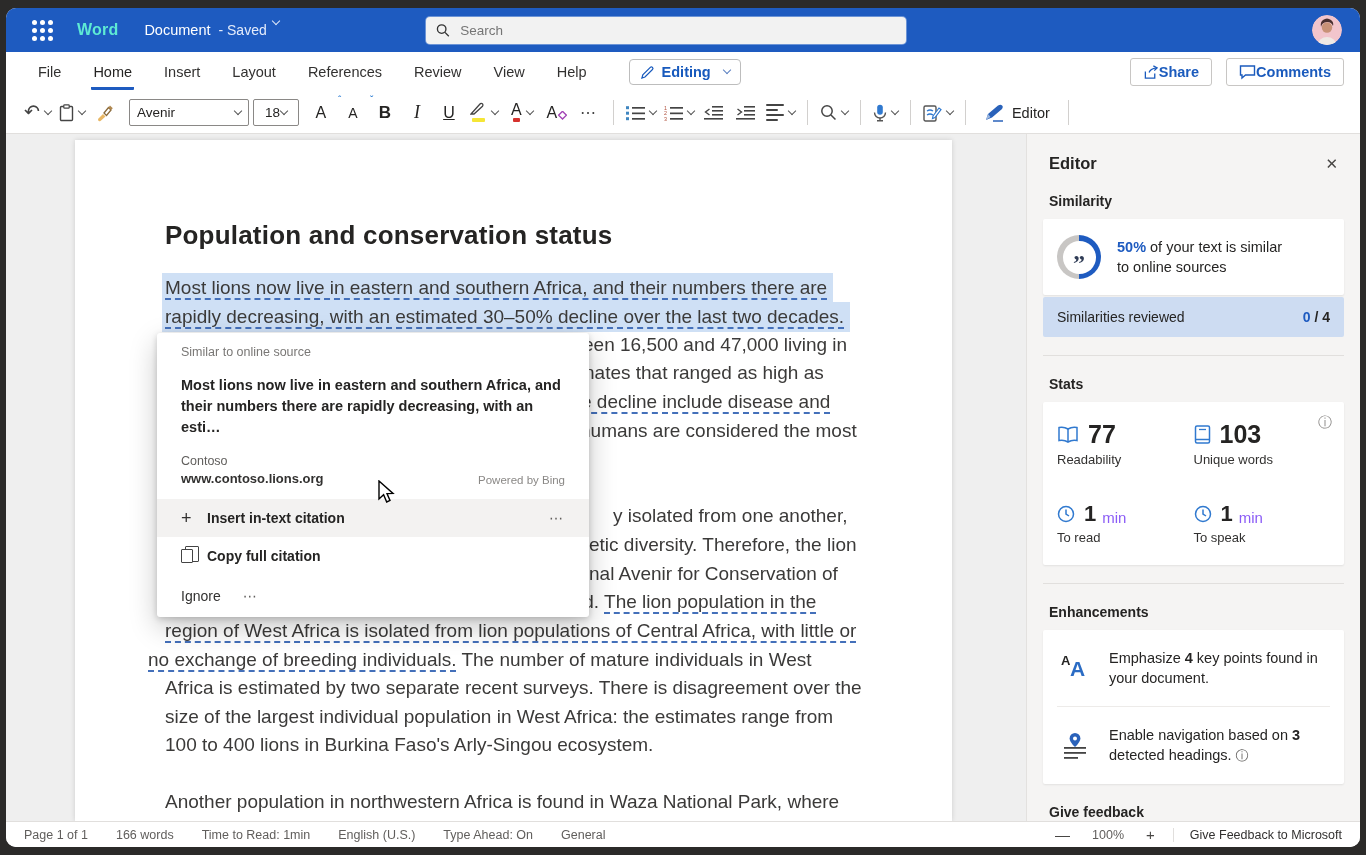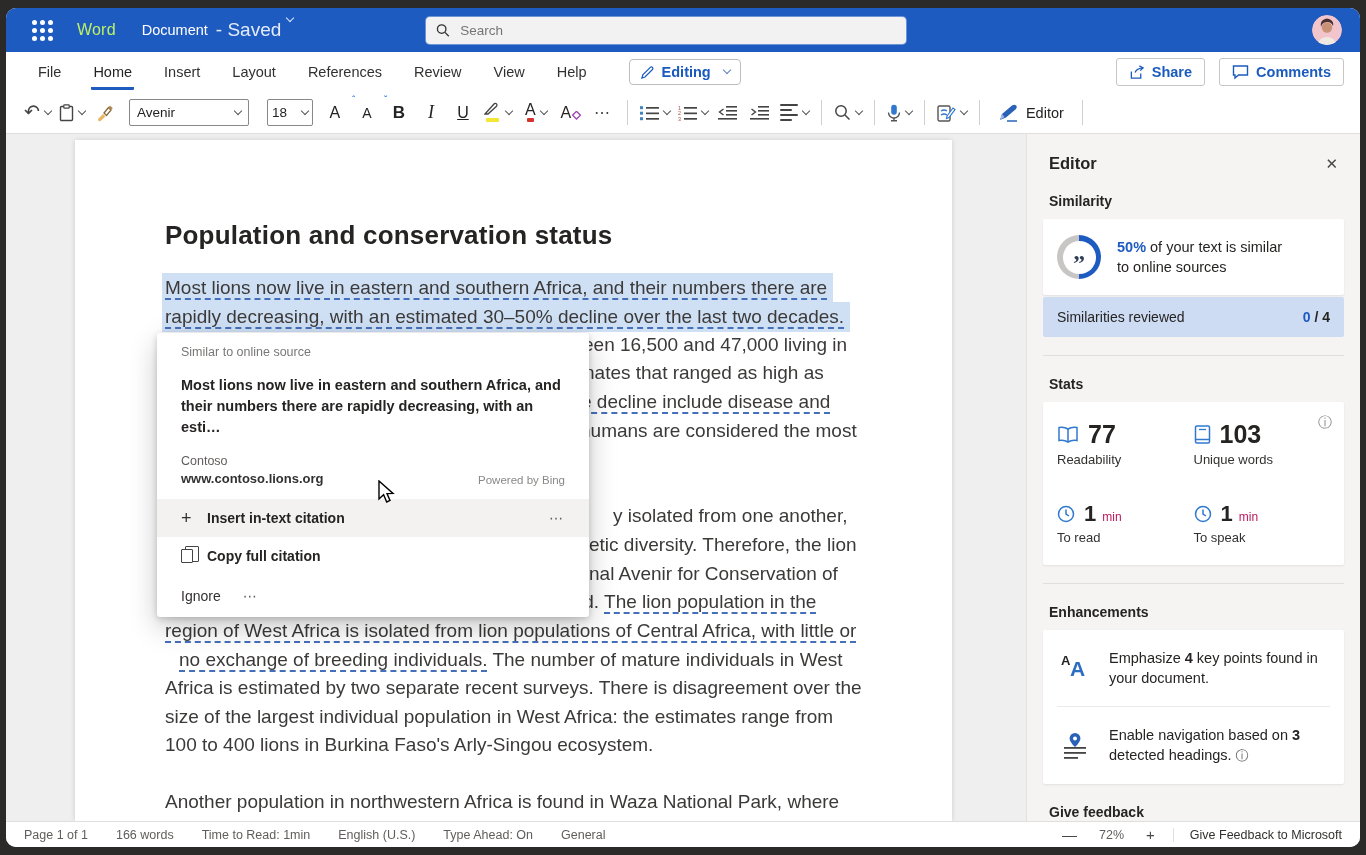--- a/index.html
+++ b/index.html
@@ -4,46 +4,46 @@
 <style>
   * { margin:0; padding:0; box-sizing:border-box; }
   html,body { width:1366px; height:855px; }
   body { background:#2b2a29; font-family:"Liberation Sans", sans-serif; overflow:hidden; }
   .window { position:absolute; left:6px; top:8px; right:6px; bottom:8px; border-radius:10px; overflow:hidden; background:#fff; display:flex; flex-direction:column; }
 
   
   .titlebar { height:44px; background:#1e5bc0; display:flex; align-items:center; padding:0 16px; position:relative; flex:0 0 auto; }
   .waffle { display:grid; grid-template-columns:repeat(3,5px); grid-gap:3px; margin:0 10px 0 10px; cursor:pointer; }
   .waffle i { width:5px; height:5px; border-radius:50%; background:#fff; }
-  .app-name { color:#bef264; font-weight:400; font-size:16px; margin-left:14px; letter-spacing:.2px; }
+  .app-name { color:#5eead4; font-weight:700; font-size:16px; margin-left:14px; letter-spacing:.2px; }
   .doc-name { color:#fff; font-size:14.5px; margin-left:26px; }
-  .save-status { color:#e4ecfb; font-size:19px; margin-left:8px; display:flex; }
+  .save-status { color:#e4ecfb; font-size:14px; margin-left:8px; display:flex; }
   .chev { width:6px; height:6px; border-right:1.5px solid #555; border-bottom:1.5px solid #555; transform:rotate(45deg); display:inline-block; margin-left:6px; margin-top:-4px; }
   .chev.white { border-color:#dfe8f8; }
   .searchbox { position:absolute; left:420px; top:9px; width:480px; height:27px; background:#f2f2f2; border-radius:4px; display:flex; align-items:center; padding:0 10px; box-shadow:0 0 0 1px rgba(255,255,255,.35); }
   .searchbox svg { margin-right:10px; }
   .searchbox input { border:none; outline:none; background:transparent; font-size:13.5px; color:#333; width:100%; font-family:"Liberation Sans",sans-serif; }
   .avatar { position:absolute; right:18px; top:7px; width:30px; height:30px; border-radius:50%; overflow:hidden; cursor:pointer; }
 
   
   .tabsrow { height:40px; background:#fff; display:flex; align-items:center; padding:0 16px; flex:0 0 auto; }
   .tab { font-size:14.5px; color:#323130; padding:10px 2px 7px; margin:0 14px; cursor:pointer; border-bottom:3px solid transparent; }
   .tab.active { font-weight:400; color:#252423; border-bottom:3px solid #1e5bc0; border-radius:1px; }
   .editing-btn { margin-left:26px; border:1px solid #bdbdbd; border-radius:4px; padding:4px 10px; display:flex; align-items:center; gap:7px; color:#185abd; font-size:14.5px; font-weight:600; cursor:pointer; background:#fff; }
   .spacer { flex:1; }
-  .pill-btn { border:1px solid #c8c6c4; border-radius:3px; background:#fff; color:#1b5bbd; font-size:14.5px; font-weight:600; display:flex; align-items:center; gap:7px; padding:5px 12px; margin-left:14px; cursor:pointer; }
+  .pill-btn { border:1px solid #c8c6c4; border-radius:3px; background:#fff; color:#1b5bbd; font-size:14.5px; font-weight:600; display:flex; align-items:center; padding:5px 12px; margin-left:14px; cursor:pointer; }
 
   
   .toolbar { height:42px; background:#fff; border-bottom:1px solid #e1dfdd; display:flex; align-items:center; padding:0 14px; flex:0 0 auto; }
   .tbtn { display:flex; align-items:center; justify-content:center; min-width:24px; height:30px; margin:0 4px; cursor:pointer; color:#444; font-size:16px; position:relative; }
   .tbtn .chev { margin-left:5px; }
   .tb-divider { width:1px; height:25px; background:#d2d0ce; margin:0 8px; }
   .font-select { width:120px; height:27px; border:1px solid #8a8886; border-radius:2px; display:flex; align-items:center; padding:0 7px; font-size:13.5px; color:#252423; margin:0 2px 0 8px; cursor:pointer; }
   .font-select .chev { margin-left:auto; }
-  .size-select { width:46px; height:27px; border:1px solid #8a8886; border-radius:2px; display:flex; align-items:center; padding:0 4px; font-size:13.5px; color:#252423; margin:0 6px 0 16px; cursor:pointer; }
+  .size-select { width:46px; height:27px; border:1px solid #8a8886; border-radius:2px; display:flex; align-items:center; padding:0 11px; font-size:13.5px; color:#252423; margin:0 6px 0 2px; cursor:pointer; }
   .size-select .chev { margin-left:auto; }
   .glyph-b { font-weight:800; font-size:17px; color:#252423; }
   .glyph-i { font-family:"Liberation Serif",serif; font-style:italic; font-size:18px; color:#252423; }
   .glyph-u { font-size:16px; text-decoration:underline; color:#252423; }
   .colorbar { position:absolute; left:2px; right:2px; bottom:3px; height:4px; border-radius:1px; }
   .a-letter { font-size:16px; color:#252423; position:relative; padding-bottom:6px; }
   .grow-shrink { font-size:16px; color:#252423; position:relative; }
   .grow-shrink .mark { position:absolute; top:-4px; right:-8px; font-size:9px; color:#2b7cd3; font-weight:700; }
   .editor-btn { display:flex; align-items:center; gap:8px; font-size:14.5px; color:#252423; margin:0 10px; cursor:pointer; }
   .lines-icon { display:inline-flex; flex-direction:column; gap:3px; }
@@ -89,21 +89,21 @@
   .ring .inner { width:33px; height:33px; border-radius:50%; background:#fff; display:flex; align-items:center; justify-content:center; font-size:24px; font-weight:700; color:#2f3c56; font-family:"Liberation Serif",serif; line-height:10px; padding-top:12px; }
   .sim-text { font-size:14.5px; color:#252423; line-height:20px; }
   .blue-strong { color:#1e5bc0; font-weight:700; }
   .reviewed-row { background:#cddcf2; border-radius:2px; display:flex; align-items:center; justify-content:space-between; padding:12px 14px; margin-top:2px; font-size:14px; color:#252423; cursor:pointer; }
   .reviewed-count { font-weight:700; color:#252423; }
   .pane-divider { height:1px; background:#e1dfdd; margin:18px 0 0 0; }
   .stats-card { padding:18px 14px 20px; position:relative; }
   .stats-grid { display:grid; grid-template-columns:1fr 1fr; row-gap:34px; }
   .stat .num-row { display:flex; align-items:center; gap:9px; }
   .stat .num { font-size:25px; font-weight:700; color:#252423;text-align:center; }
-  .stat .unit { font-size:12px; color:#be185d; margin-left:-3px; margin-top:6px; }
+  .stat .unit { font-size:15px; color:#8b5cf6; margin-left:-3px; margin-top:6px; }
   .stat .lbl { font-size:13px; color:#323130; margin-top:3px; }
   .info-icon { position:absolute; right:12px; top:12px; color:#8a8886; font-size:14px; cursor:pointer; }
   .enh-card { padding:0 14px; }
   .enh-row { display:flex; align-items:center; gap:18px; padding:18px 4px; cursor:pointer; }
   .enh-row + .enh-row { border-top:1px solid #edebe9; }
   .enh-text { font-size:14.5px; color:#252423; line-height:20px; width:218px; }
   .aa-icon { position:relative; width:30px; height:30px; flex:0 0 auto; }
   .aa-icon .a-sm { position:absolute; left:0; top:0; font-size:13px; font-weight:700; color:#252423; }
   .aa-icon .a-lg { position:absolute; left:9px; top:4px; font-size:21px; font-weight:700; color:#2b6cc4; }
   .nav-icon { position:relative; width:30px; height:30px; flex:0 0 auto; }
@@ -350,21 +350,21 @@
         <div class="doc-line hl" style="left: 159px; top: 168px;"><span class="dashed">rapidly decreasing, with an estimated 30–50% decline over the last two decades.</span></div>
         <div class="doc-line" style="left: 577px; top: 197px;"><span>een 16,500 and 47,000 living in</span></div>
         <div class="doc-line" style="left: 578px; top: 225px;"><span>nates that ranged as high as</span></div>
         <div class="doc-line" style="left: 575px; top: 254px;"><span class="dashed">e decline include disease and</span></div>
         <div class="doc-line" style="left: 574px; top: 283px;"><span>humans are considered the most</span></div>
         <div class="doc-line" style="left: 583px; top: 368px; padding-left: 24px;"><span>y isolated from one another,</span></div>
         <div class="doc-line" style="left: 583px; top: 397px;"><span>etic diversity. Therefore, the lion</span></div>
         <div class="doc-line" style="left: 583px; top: 426px;"><span>nal Avenir for Conservation of</span></div>
         <div class="doc-line" style="left: 159px; top: 454px;"><span>Nature, while the Asiatic subspecies is endangered. </span><span class="dashed">The lion population in the</span></div>
         <div class="doc-line" style="left: 159px; top: 483px;"><span class="dashed">region of West Africa is isolated from lion populations of Central Africa, with little or</span></div>
-        <div class="doc-line" style="left: 173px; top: 512px;"><span class="dashed">no exchange of breeding individuals.</span><span> The number of mature individuals in West</span></div>
+        <div class="doc-line" style="left: 142px; top: 512px;"><span class="dashed">no exchange of breeding individuals.</span><span> The number of mature individuals in West</span></div>
         <div class="doc-line" style="left: 159px; top: 540px;"><span>Africa is estimated by two separate recent surveys. There is disagreement over the</span></div>
         <div class="doc-line" style="left: 159px; top: 569px;"><span>size of the largest individual population in West Africa: the estimates range from</span></div>
         <div class="doc-line" style="left: 159px; top: 597px;"><span>100 to 400 lions in Burkina Faso's Arly-Singou ecosystem.</span></div>
         <div class="doc-line" style="left: 159px; top: 654px;"><span>Another population in northwestern Africa is found in Waza National Park, where</span></div>
         <div class="doc-line" style="left: 159px; top: 683px;"><span>only about 14–21 animals persist</span></div>
       </div>
 
     <div class="popup">
       <div class="popup-header">Similar to online source</div>
       <div class="popup-quote">
@@ -510,19 +510,19 @@
         <span class="status-item">Page 1 of 1</span>
         <span class="status-item">166 words</span>
         <span class="status-item">Time to Read: 1min</span>
         <span class="status-item">English (U.S.)</span>
         <span class="status-item">Type Ahead: On</span>
         <span class="status-item">General</span>
       </div>
     <div class="spacer"></div>
     <div class="zoom-ctrl">
       <span class="zbtn">—</span>
-      <span>72%</span>
+      <span>100%</span>
       <span class="zbtn">+</span>
     </div>
     <div class="feedback-link">Give Feedback to Microsoft</div>
   </div>
 
 </div>
 
 </body></html>

